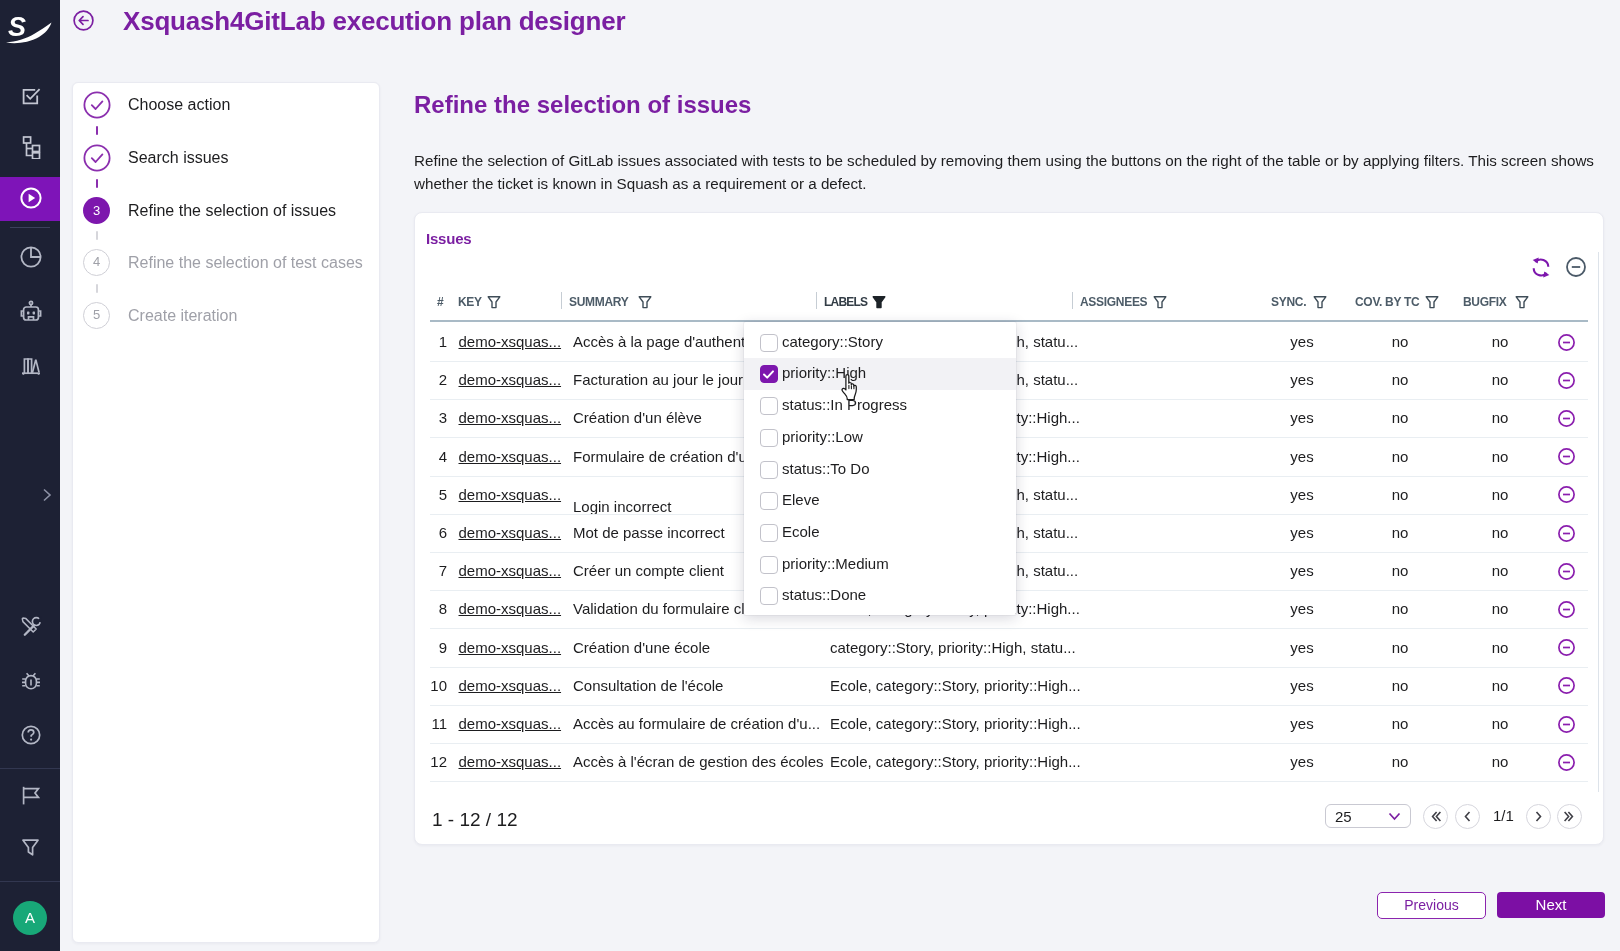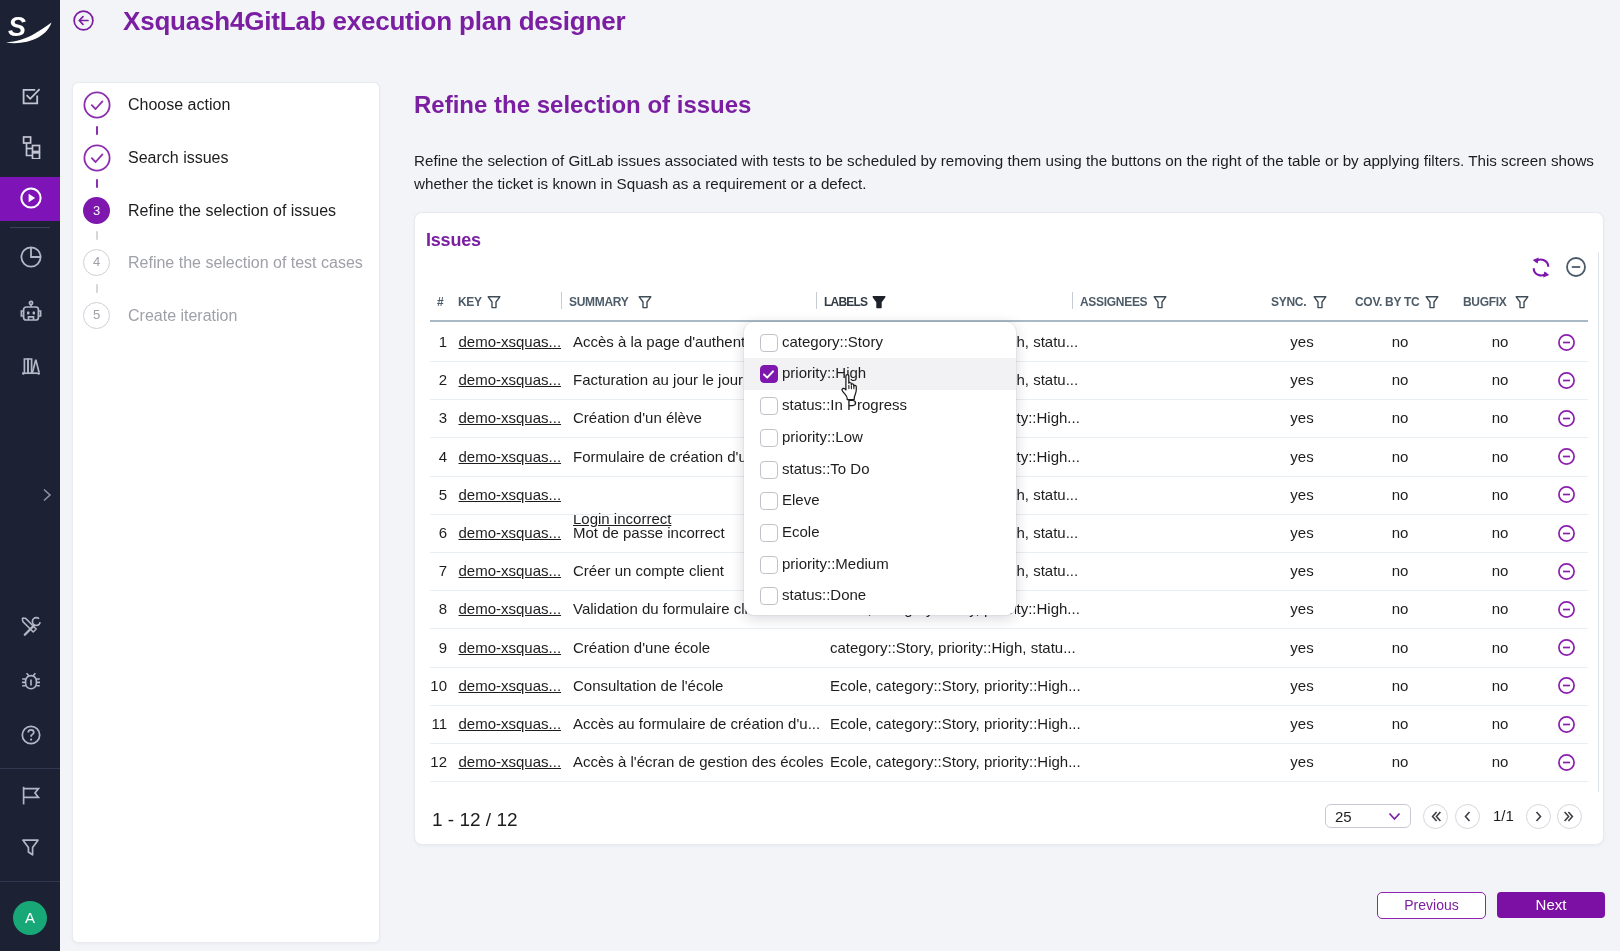--- a/index.html
+++ b/index.html
@@ -23,41 +23,41 @@
   .steplabel { position:absolute; left:128px; font-size:16px; color:#1d1d1f; white-space:nowrap; z-index:6; }
   .steplabel.off { color:#9fa0a8; }
   .dash { position:absolute; left:96px; width:2px; height:9px; border-radius:1px; z-index:6; }
 
   
   #h1 { position:absolute; left:414px; top:90.5px; font-size:24px; font-weight:bold; color:#7b1fa2; }
   #desc { position:absolute; left:414px; top:149px; width:1210px; font-size:15.2px; line-height:23px; color:#1d1d1f; }
 
   
   #card { position:absolute; left:414px; top:212px; width:1190px; height:633px; background:#fff; border:1px solid #e9eaf1; border-radius:8px; box-shadow:0 1px 3px rgba(40,40,80,0.05); z-index:5; }
-  #issuesTitle { position:absolute; left:426px; top:230px; font-size:18px; letter-spacing:-0.2px; font-weight:bold; color:#7b1fa2; z-index:6; }
+  #issuesTitle { position:absolute; left:426px; top:230px; font-size:15px; letter-spacing:-0.2px; font-weight:bold; color:#7b1fa2; z-index:6; }
 
   
   .hcell { position:absolute; top:295px; font-size:12px; font-weight:bold; color:#4d5c68; letter-spacing:-0.3px; z-index:6; white-space:nowrap; }
   .vsep { position:absolute; top:292px; height:17px; width:1px; background:#c6cdd4; z-index:6; }
   #headline { position:absolute; left:430px; top:319.5px; width:1158px; height:2px; background:#a9bac6; z-index:6; }
   .row-sep { position:absolute; left:430px; width:1158px; height:1px; background:#e9eef2; z-index:6; }
   .cell { position:absolute; font-size:15px; color:#1d1d1f; white-space:nowrap; z-index:6; }
   .num { text-align:right; width:20px; }
   .key { text-decoration:underline; }
   .rem { position:absolute; z-index:6; }
   #tbl-rightline { position:absolute; left:1598px; top:252px; width:1px; height:540px; background:#dde3ea; z-index:6; }
 
   
   #pgcount { position:absolute; left:432px; top:809px; font-size:19px; color:#1d1d1f; z-index:6; }
   #pgsize { position:absolute; left:1325px; top:804px; width:86px; height:24px; border:1px solid #c9c9d2; border-radius:6px; background:#fff; z-index:6; }
   #pgsize span { position:absolute; left:9px; top:3px; font-size:15px; color:#1d1d1f; }
   #pgpos { position:absolute; left:1493px; top:807px; font-size:15px; color:#1d1d1f; z-index:6; }
 
   
-  #dd { position:absolute; left:744px; top:322px; width:272px; height:293px; background:#fff; border-radius:10px; box-shadow:0 3px 14px rgba(30,30,60,0.18), 0 0 0 1px rgba(30,30,60,0.04); z-index:20; }
+  #dd { position:absolute; left:744px; top:322px; width:272px; height:293px; background:#fff; border-radius:2px; box-shadow:0 3px 14px rgba(30,30,60,0.18), 0 0 0 1px rgba(30,30,60,0.04); z-index:20; }
   .dditem { position:absolute; left:0; width:272px; height:32px; }
   .dditem.hov { background:#f2f2f5; }
   .ddbox { position:absolute; left:16px; top:7px; width:18px; height:18px; border:1.4px solid #c2c2ca; border-radius:4px; background:#fff; }
   .ddbox.on { background:#7d17ad; border-color:#7d17ad; }
   .ddtext { position:absolute; left:38px; top:6px; font-size:15px; color:#1d1d1f; white-space:nowrap; }
 
   
   #prevbtn { position:absolute; left:1377px; top:892px; width:109px; height:27px; border:1.5px solid #8b24ae; border-radius:5px; background:#fff; color:#7b1fa2; font-size:14px; text-align:center; line-height:24px; z-index:6; }
   #nextbtn { position:absolute; left:1497px; top:892px; width:108px; height:26px; border-radius:4px; background:#7c0fa4; color:#fff; font-size:15px; text-align:center; line-height:26px; z-index:6; }
 </style>
@@ -296,21 +296,21 @@
     <div class="cell" style="left:1282px;top:447.6px;width:40px;text-align:center;">yes</div>
     <div class="cell" style="left:1380px;top:447.6px;width:40px;text-align:center;">no</div>
     <div class="cell" style="left:1480px;top:447.6px;width:40px;text-align:center;">no</div>
     <svg class="rem" style="left:1558px;top:448.1px;" width="17" height="17" viewBox="0 0 17 17">
       <circle cx="8.5" cy="8.5" r="7.6" fill="none" stroke="#8b1fae" stroke-width="1.7"></circle>
       <path d="M5 8.5 H12" stroke="#8b1fae" stroke-width="1.7"></path>
     </svg>
     <div class="row-sep" style="top:475.5px;"></div>
     <div class="cell num" style="left:427px;top:485.8px;">5</div>
     <div class="cell key" style="left:458.5px;top:485.8px;">demo-xsquas...</div>
-    <div class="cell" style="left:573px;top:510px;text-decoration:underline;">Login incorrect</div>
+    <div class="cell" style="left:573px;top:498px;">Login incorrect</div>
     <div class="cell" style="left:1016.5px;top:485.8px;">h, statu...</div>
     <div class="cell" style="left:1282px;top:485.8px;width:40px;text-align:center;">yes</div>
     <div class="cell" style="left:1380px;top:485.8px;width:40px;text-align:center;">no</div>
     <div class="cell" style="left:1480px;top:485.8px;width:40px;text-align:center;">no</div>
     <svg class="rem" style="left:1558px;top:486.3px;" width="17" height="17" viewBox="0 0 17 17">
       <circle cx="8.5" cy="8.5" r="7.6" fill="none" stroke="#8b1fae" stroke-width="1.7"></circle>
       <path d="M5 8.5 H12" stroke="#8b1fae" stroke-width="1.7"></path>
     </svg>
     <div class="row-sep" style="top:513.7px;"></div>
     <div class="cell num" style="left:427px;top:524.0px;">6</div>

